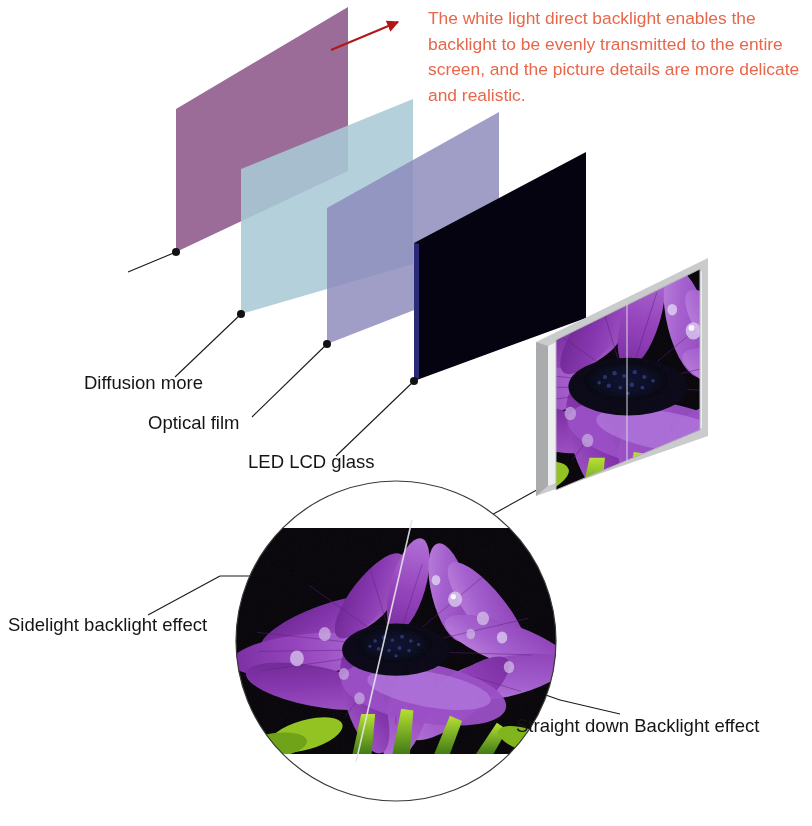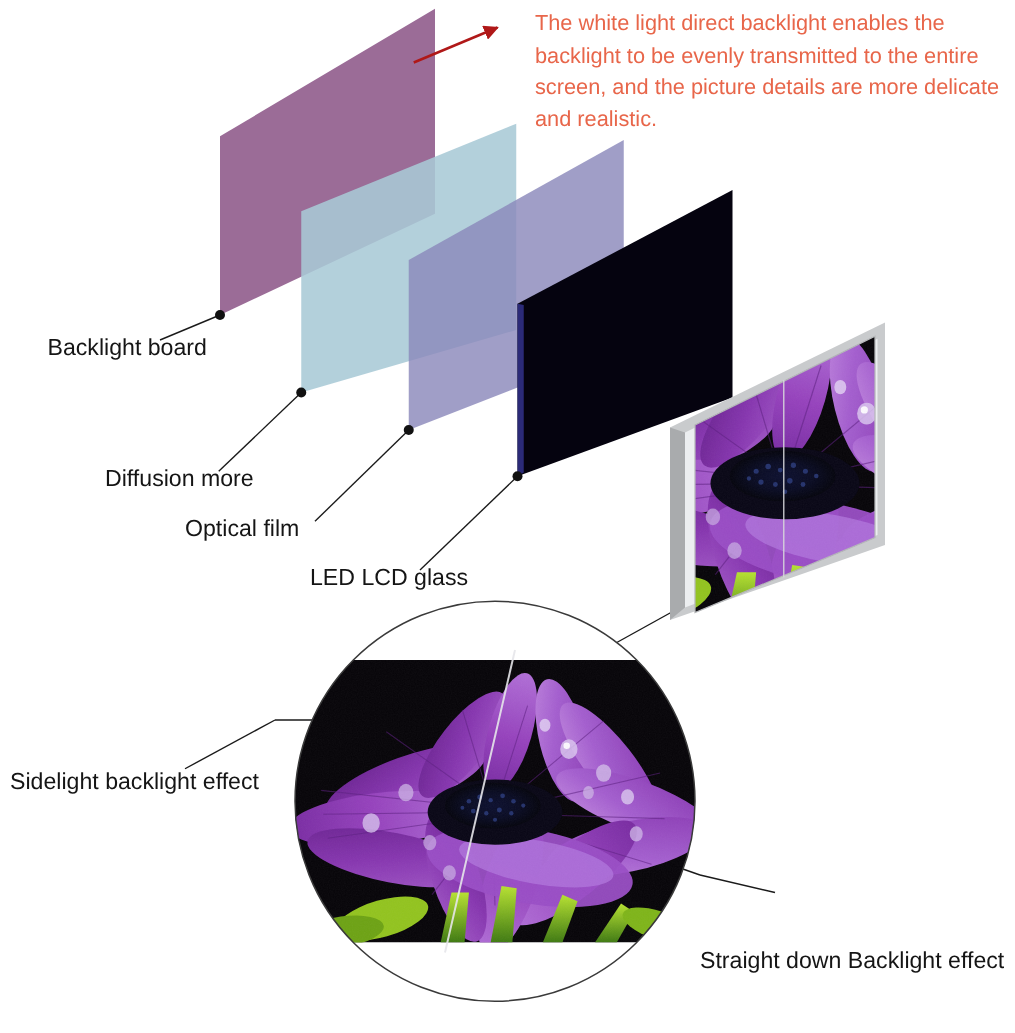--- a/index.html
+++ b/index.html
@@ -23,21 +23,21 @@
     font-size:18.5px;
     line-height:22px;
     white-space:nowrap;
     font-family:"Liberation Sans","DejaVu Sans",sans-serif;
   }
   #lbl-backlight{left:38px;  top:267px;}
   #lbl-diffusion{left:84px;  top:372px;}
   #lbl-optical  {left:148px; top:412px;}
   #lbl-ledlcd   {left:248px; top:451px;}
   #lbl-sidelight{left:8px;   top:614px;}
-  #lbl-straight {left:560px; top:715px;margin-top:42px;}
+  #lbl-straight {left:516px; top:715px;}
 </style>
 </head>
 <body>
 
 <div id="stage">
 
   <svg id="scene" viewBox="0 0 812 826">
     <defs>
 
       <radialGradient id="fcore" cx="50%" cy="50%" r="50%">
@@ -211,20 +211,19 @@
         <rect x="236" y="481" width="320" height="320" fill="#ffffff"></rect>
         <use href="#flower" x="236" y="528" width="320" height="226"></use>
         <line x1="412" y1="520" x2="356" y2="762" stroke="#e6e6ea" stroke-width="1.6" opacity="0.9"></line>
       </g>
       <circle cx="396" cy="641" r="160" fill="none" stroke="#3a3a3a" stroke-width="1.2"></circle>
     </g>
   </svg>
 
   <div class="annot">The white light direct backlight enables the backlight to be evenly transmitted to the entire screen, and the picture details are more delicate and realistic.</div>
 
-  <div class="lbl" id="lbl-backlight">Backlight board</div>
   <div class="lbl" id="lbl-diffusion">Diffusion more</div>
   <div class="lbl" id="lbl-optical">Optical film</div>
   <div class="lbl" id="lbl-sidelight">Sidelight backlight effect</div>
   <div class="lbl" id="lbl-ledlcd">LED LCD glass</div>
   <div class="lbl" id="lbl-straight">Straight down Backlight effect</div>
 
 </div>
 
 </body></html>

